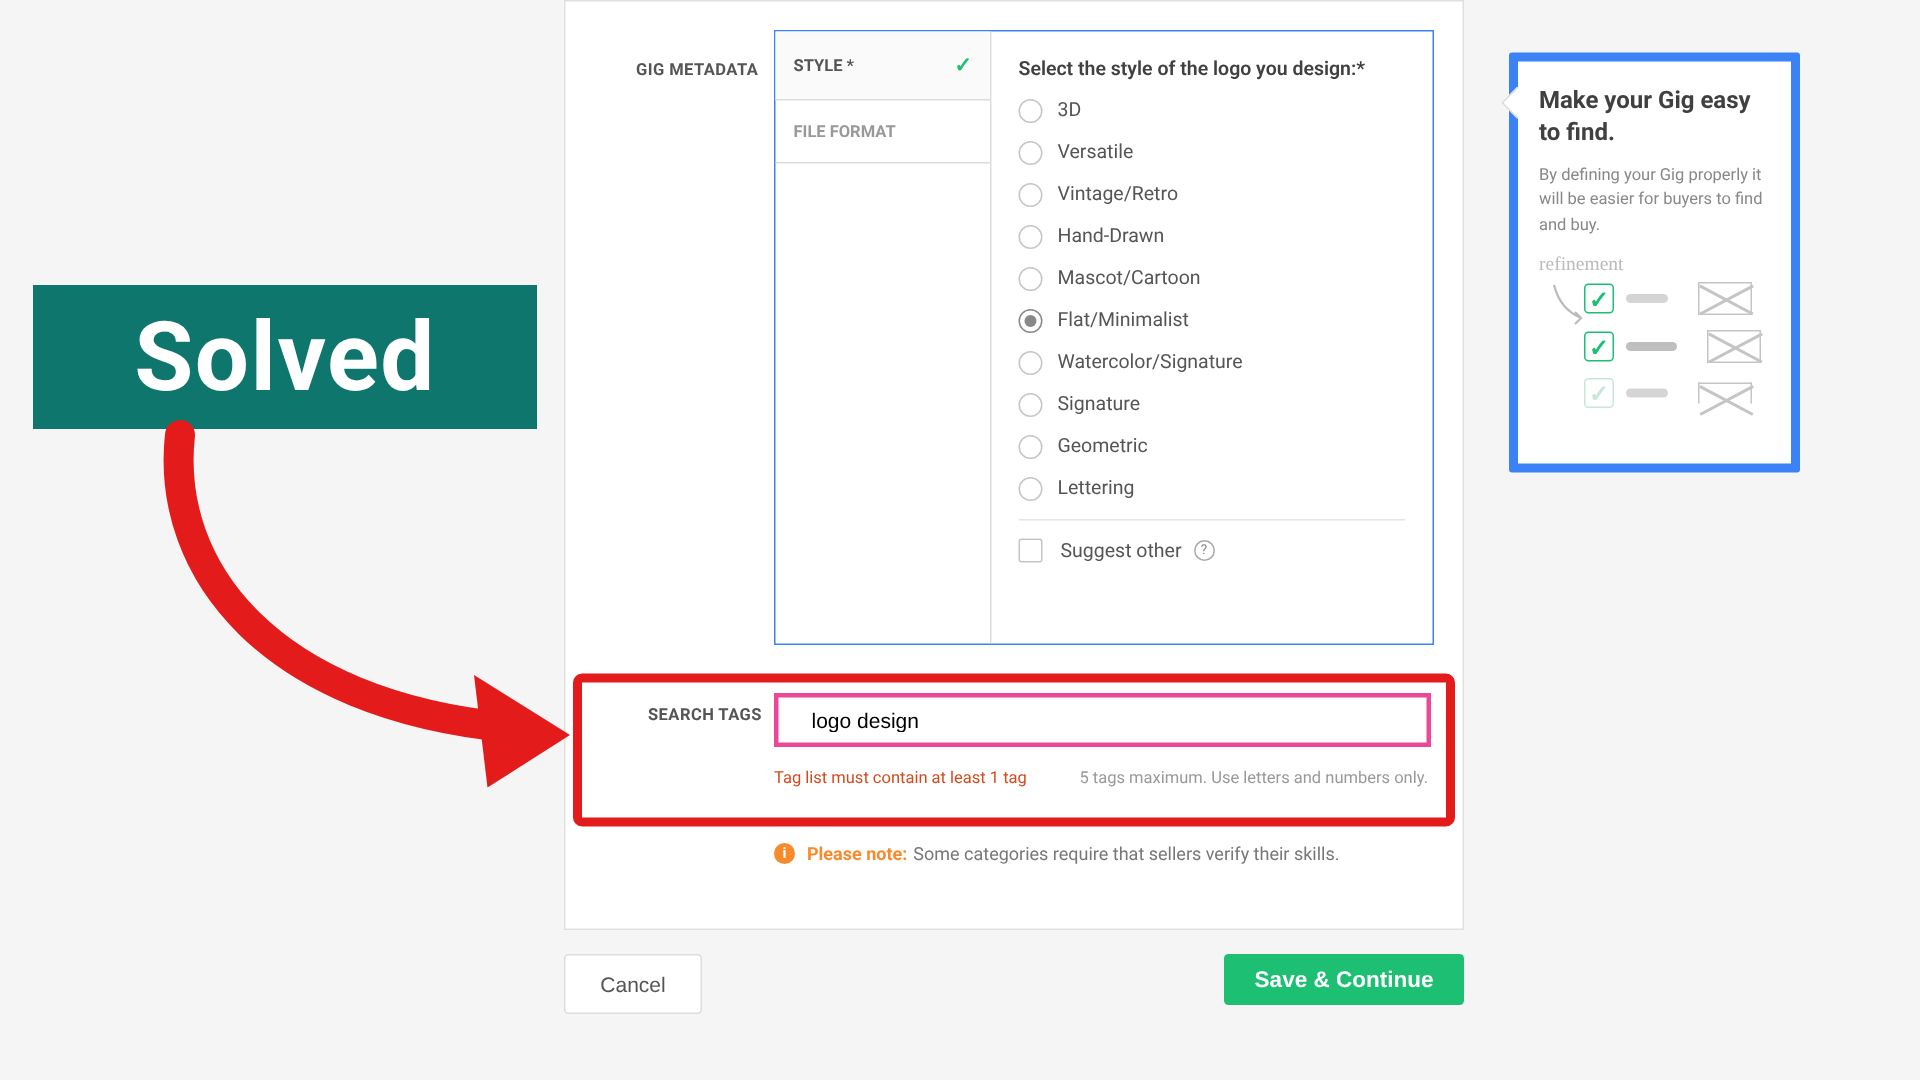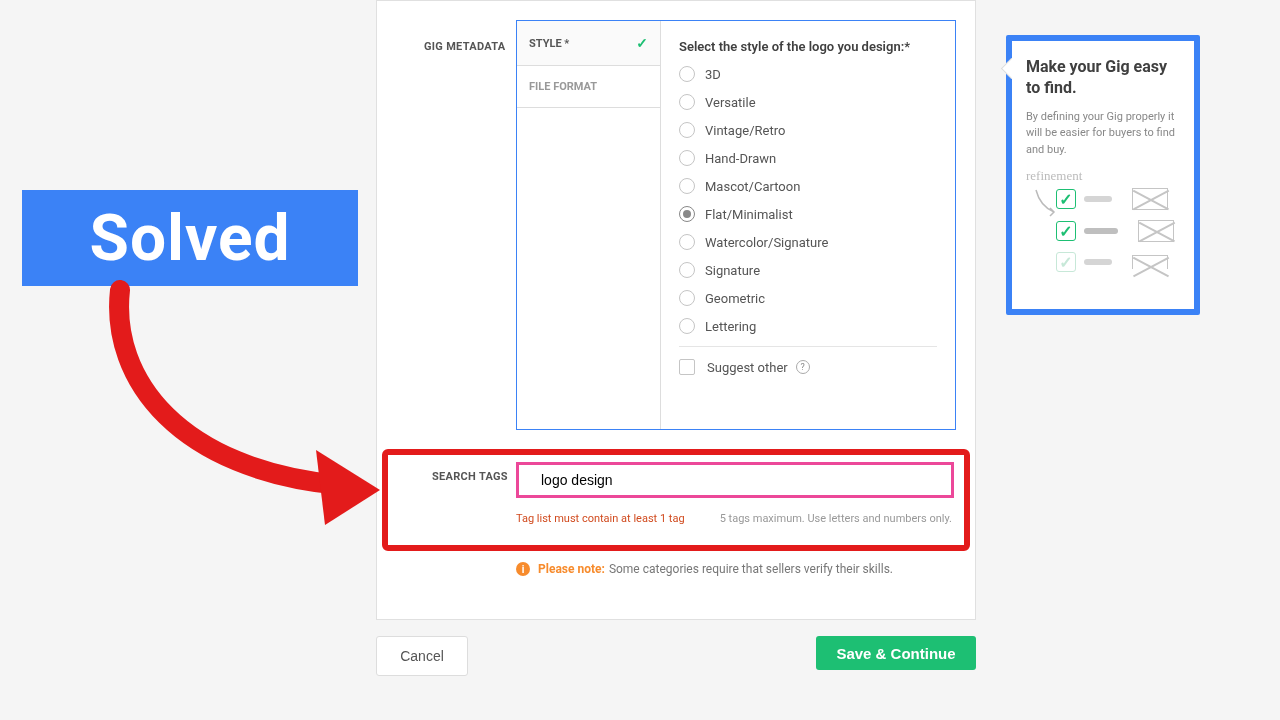--- a/index.html
+++ b/index.html
@@ -11,21 +11,21 @@
 .gig-metadata-label { left: 404px; top: 40px; }
 
 .metadata-panel { position: absolute; left: 516px; top: 20px; width: 440px; height: 410px; border: 1px solid #3b82f6; background: #fff; display: flex; }
 .metadata-tabs { width: 144px; border-right: 1px solid #ddd; }
 .meta-tab { padding: 14px 12px; font-size: 11px; font-weight: 700; color: #999; border-bottom: 1px solid #ddd; display: flex; justify-content: space-between; align-items: center; cursor: pointer; }
 .meta-tab.active { color: #555; background: #fafafa; }
 .check-icon { color: #1dbf73; font-size: 14px; font-weight: bold; }
 
 .metadata-content { flex: 1; padding: 18px 18px; }
 .style-prompt { font-size: 13px; color: #404040; font-weight: 600; margin-bottom: 12px; }
-.radio-row { display: flex; align-items: center; margin-bottom: 12px; cursor: pointer; }
+.radio-row { display: flex; align-items: flex-start; margin-bottom: 12px; cursor: pointer; }
 .radio-outer { width: 16px; height: 16px; border: 1.5px solid #c5c5c5; border-radius: 50%; margin-right: 10px; display: flex; align-items: center; justify-content: center; flex-shrink:0; }
 .radio-outer.selected { border-color: #888; }
 .radio-inner { width: 8px; height: 8px; background: #888; border-radius: 50%; }
 .radio-label { font-size: 13px; color: #555; }
 .divider { border-top: 1px solid #e5e5e5; margin: 12px 0; }
 .suggest-row { display: flex; align-items: center; }
 .checkbox { width: 16px; height: 16px; border: 1.5px solid #c5c5c5; border-radius: 2px; margin-right: 12px; }
 .suggest-label { font-size: 13px; color: #555; margin-right: 8px; }
 .help-icon { width: 14px; height: 14px; border: 1px solid #aaa; border-radius: 50%; font-size: 9px; color: #888; display: flex; align-items: center; justify-content: center; }
 
@@ -53,21 +53,21 @@
 .tg-row { display: flex; align-items: center; margin-bottom: 10px; margin-left: 30px; }
 .tg-check { width: 20px; height: 20px; border: 1.5px solid #1dbf73; border-radius: 3px; display: flex; align-items: center; justify-content: center; margin-right: 8px; color: #1dbf73; font-weight:bold; }
 .tg-check.partial { border-color: #c7e8d8; color:#c7e8d8; }
 .tg-bar1 { width: 28px; height: 6px; background: #d5d5d5; border-radius: 3px; margin-right: 20px; }
 .tg-cross { width: 36px; height: 22px; border: 1.5px solid #c5c5c5; position: relative; }
 .tg-cross::before, .tg-cross::after { content: ""; position: absolute; background: #c5c5c5; }
 .tg-cross::before { width: 40px; height: 1.5px; top: 10px; left: -2px; transform: rotate(28deg); }
 .tg-cross::after { width: 40px; height: 1.5px; top: 10px; left: -2px; transform: rotate(-28deg); }
 .tg-row2 .tg-bar1 { width: 34px; background: #bfbfbf; }
 
-.solved-badge { position: absolute; left: 22px; top: 190px; width: 336px; height: 96px; background: #3b82f6; color: #fff; display: flex; align-items: center; justify-content: center; font-size: 64px; font-weight: 700; letter-spacing: 1px; }
+.solved-badge { position: absolute; left: 22px; top: 190px; width: 336px; height: 96px; background: #0f766e; color: #fff; display: flex; align-items: center; justify-content: center; font-size: 64px; font-weight: 700; letter-spacing: 1px; }
 
 .arrow-svg { position: absolute; left: 80px; top: 280px; }
 </style>
 </head>
 <body>
 
 <div class="main-card"></div>
 
 <div class="section-label gig-metadata-label">GIG METADATA</div>
 

